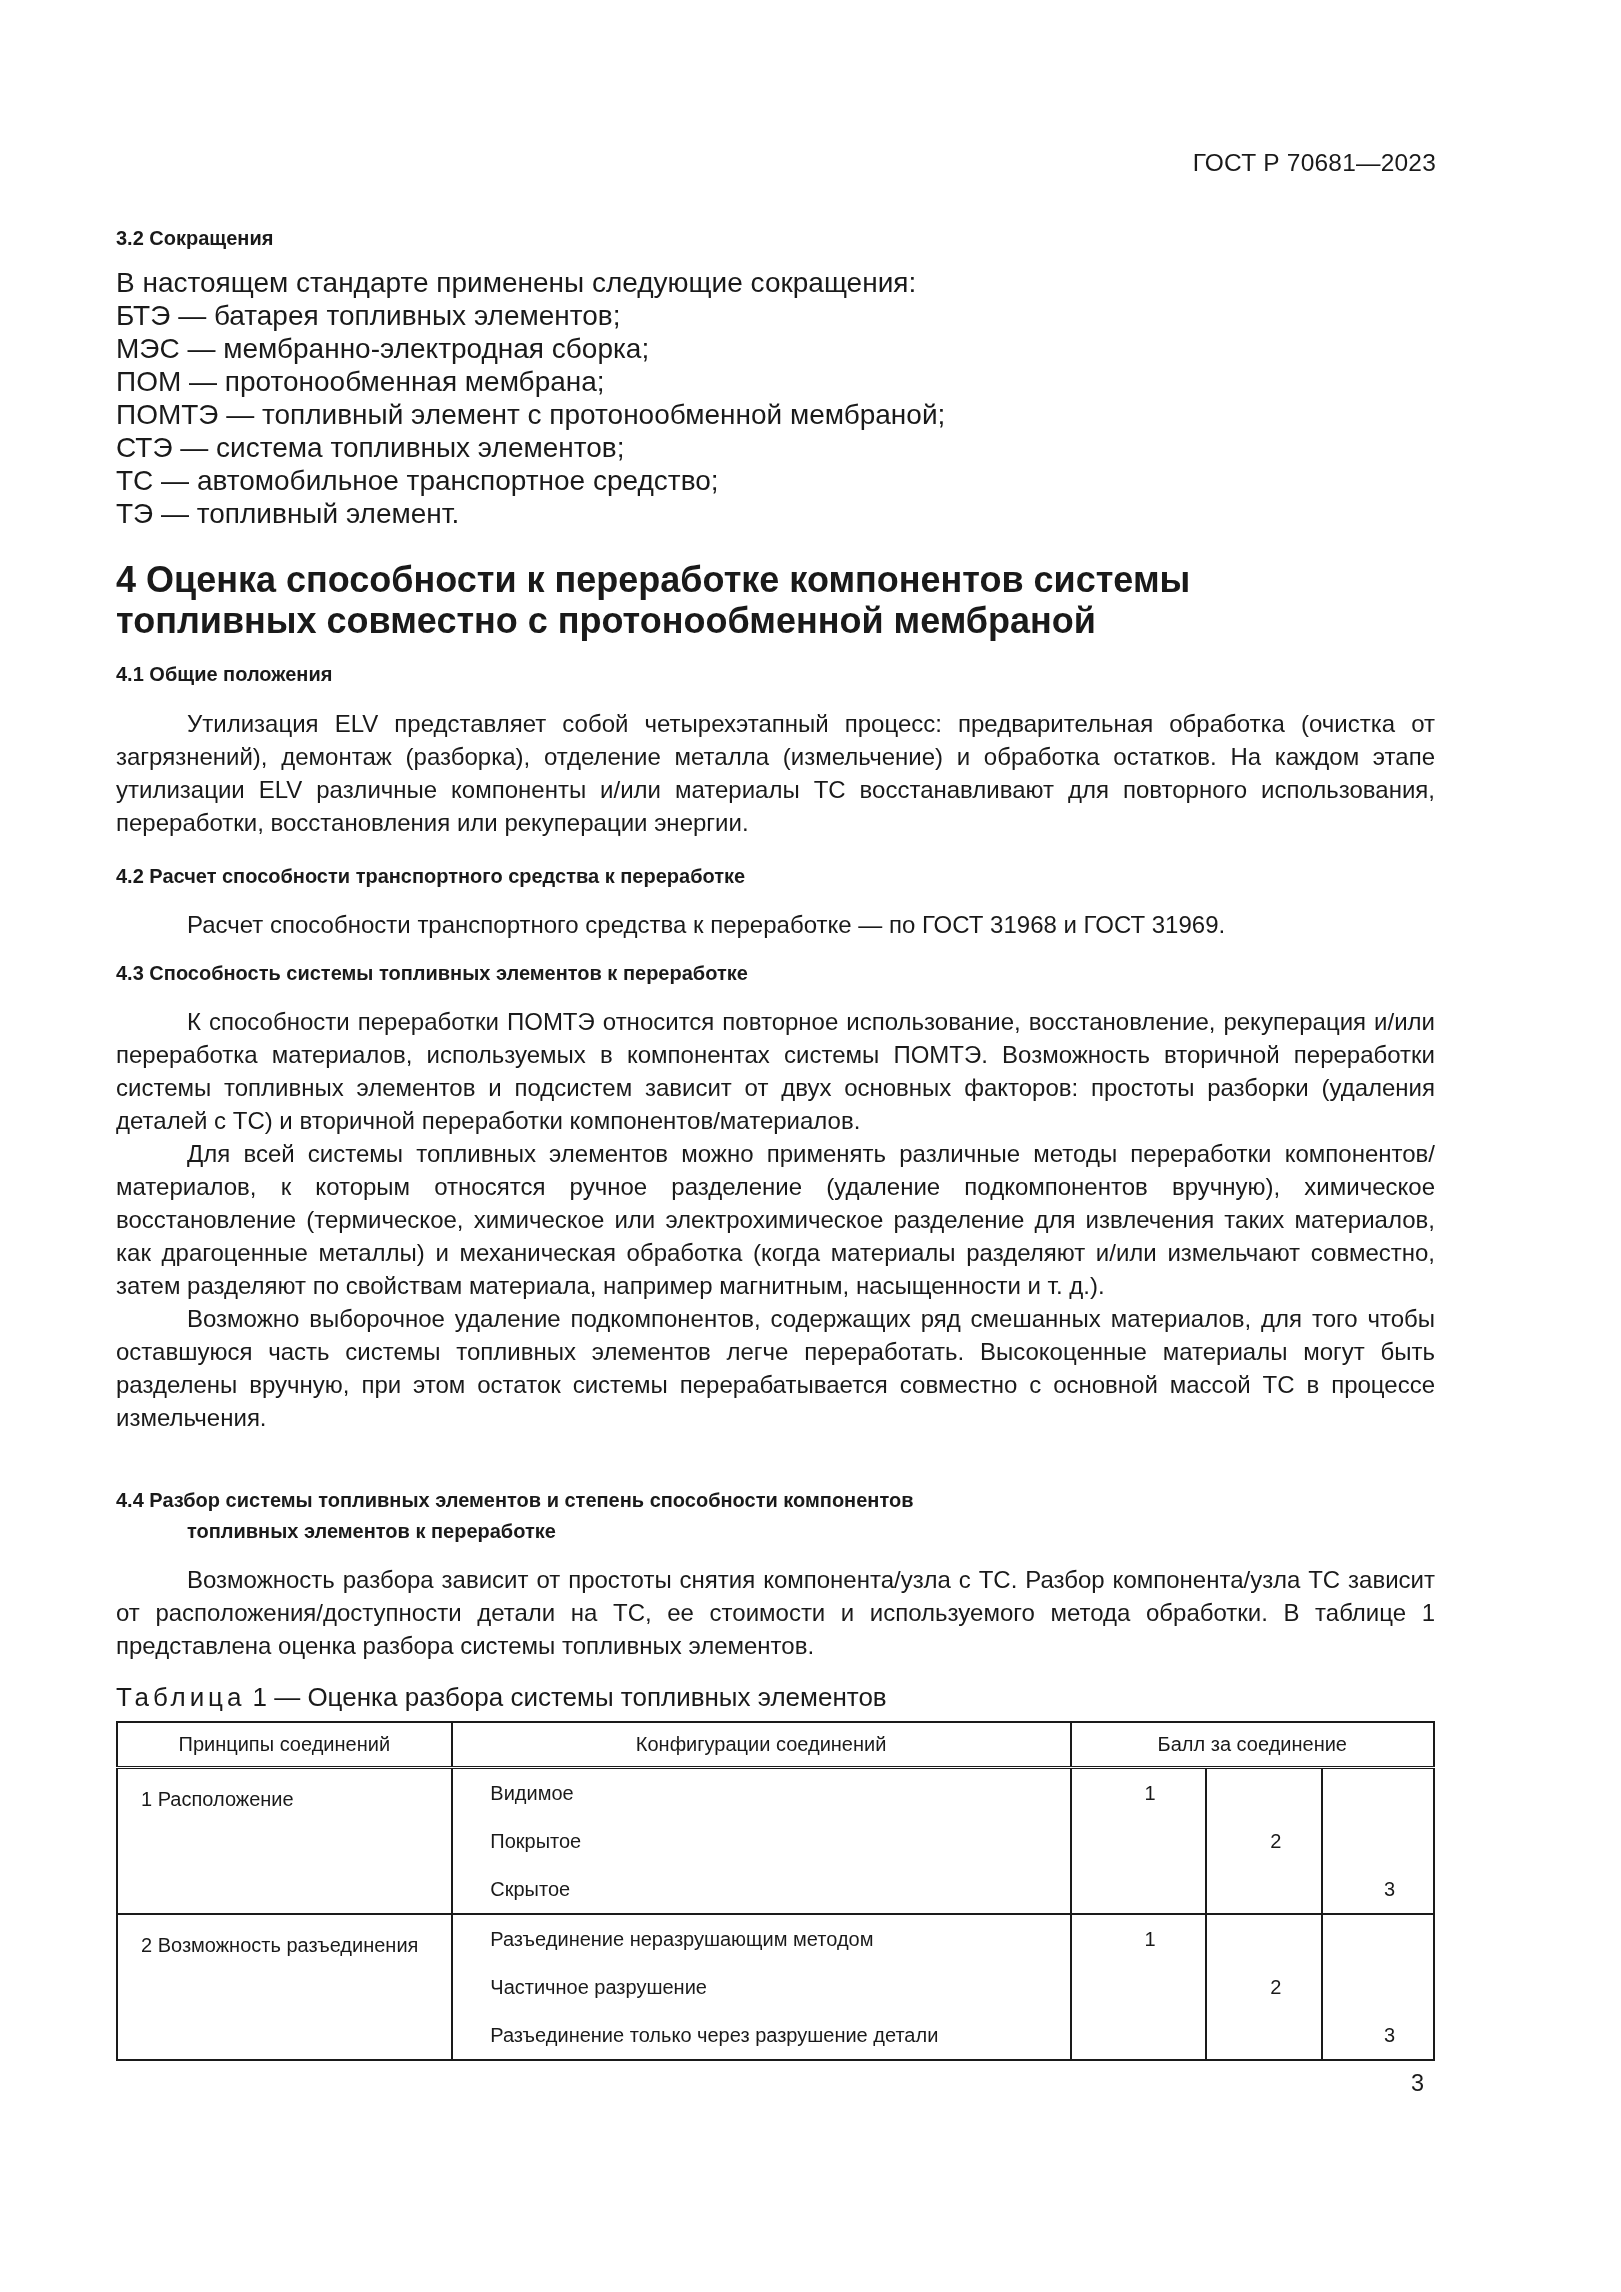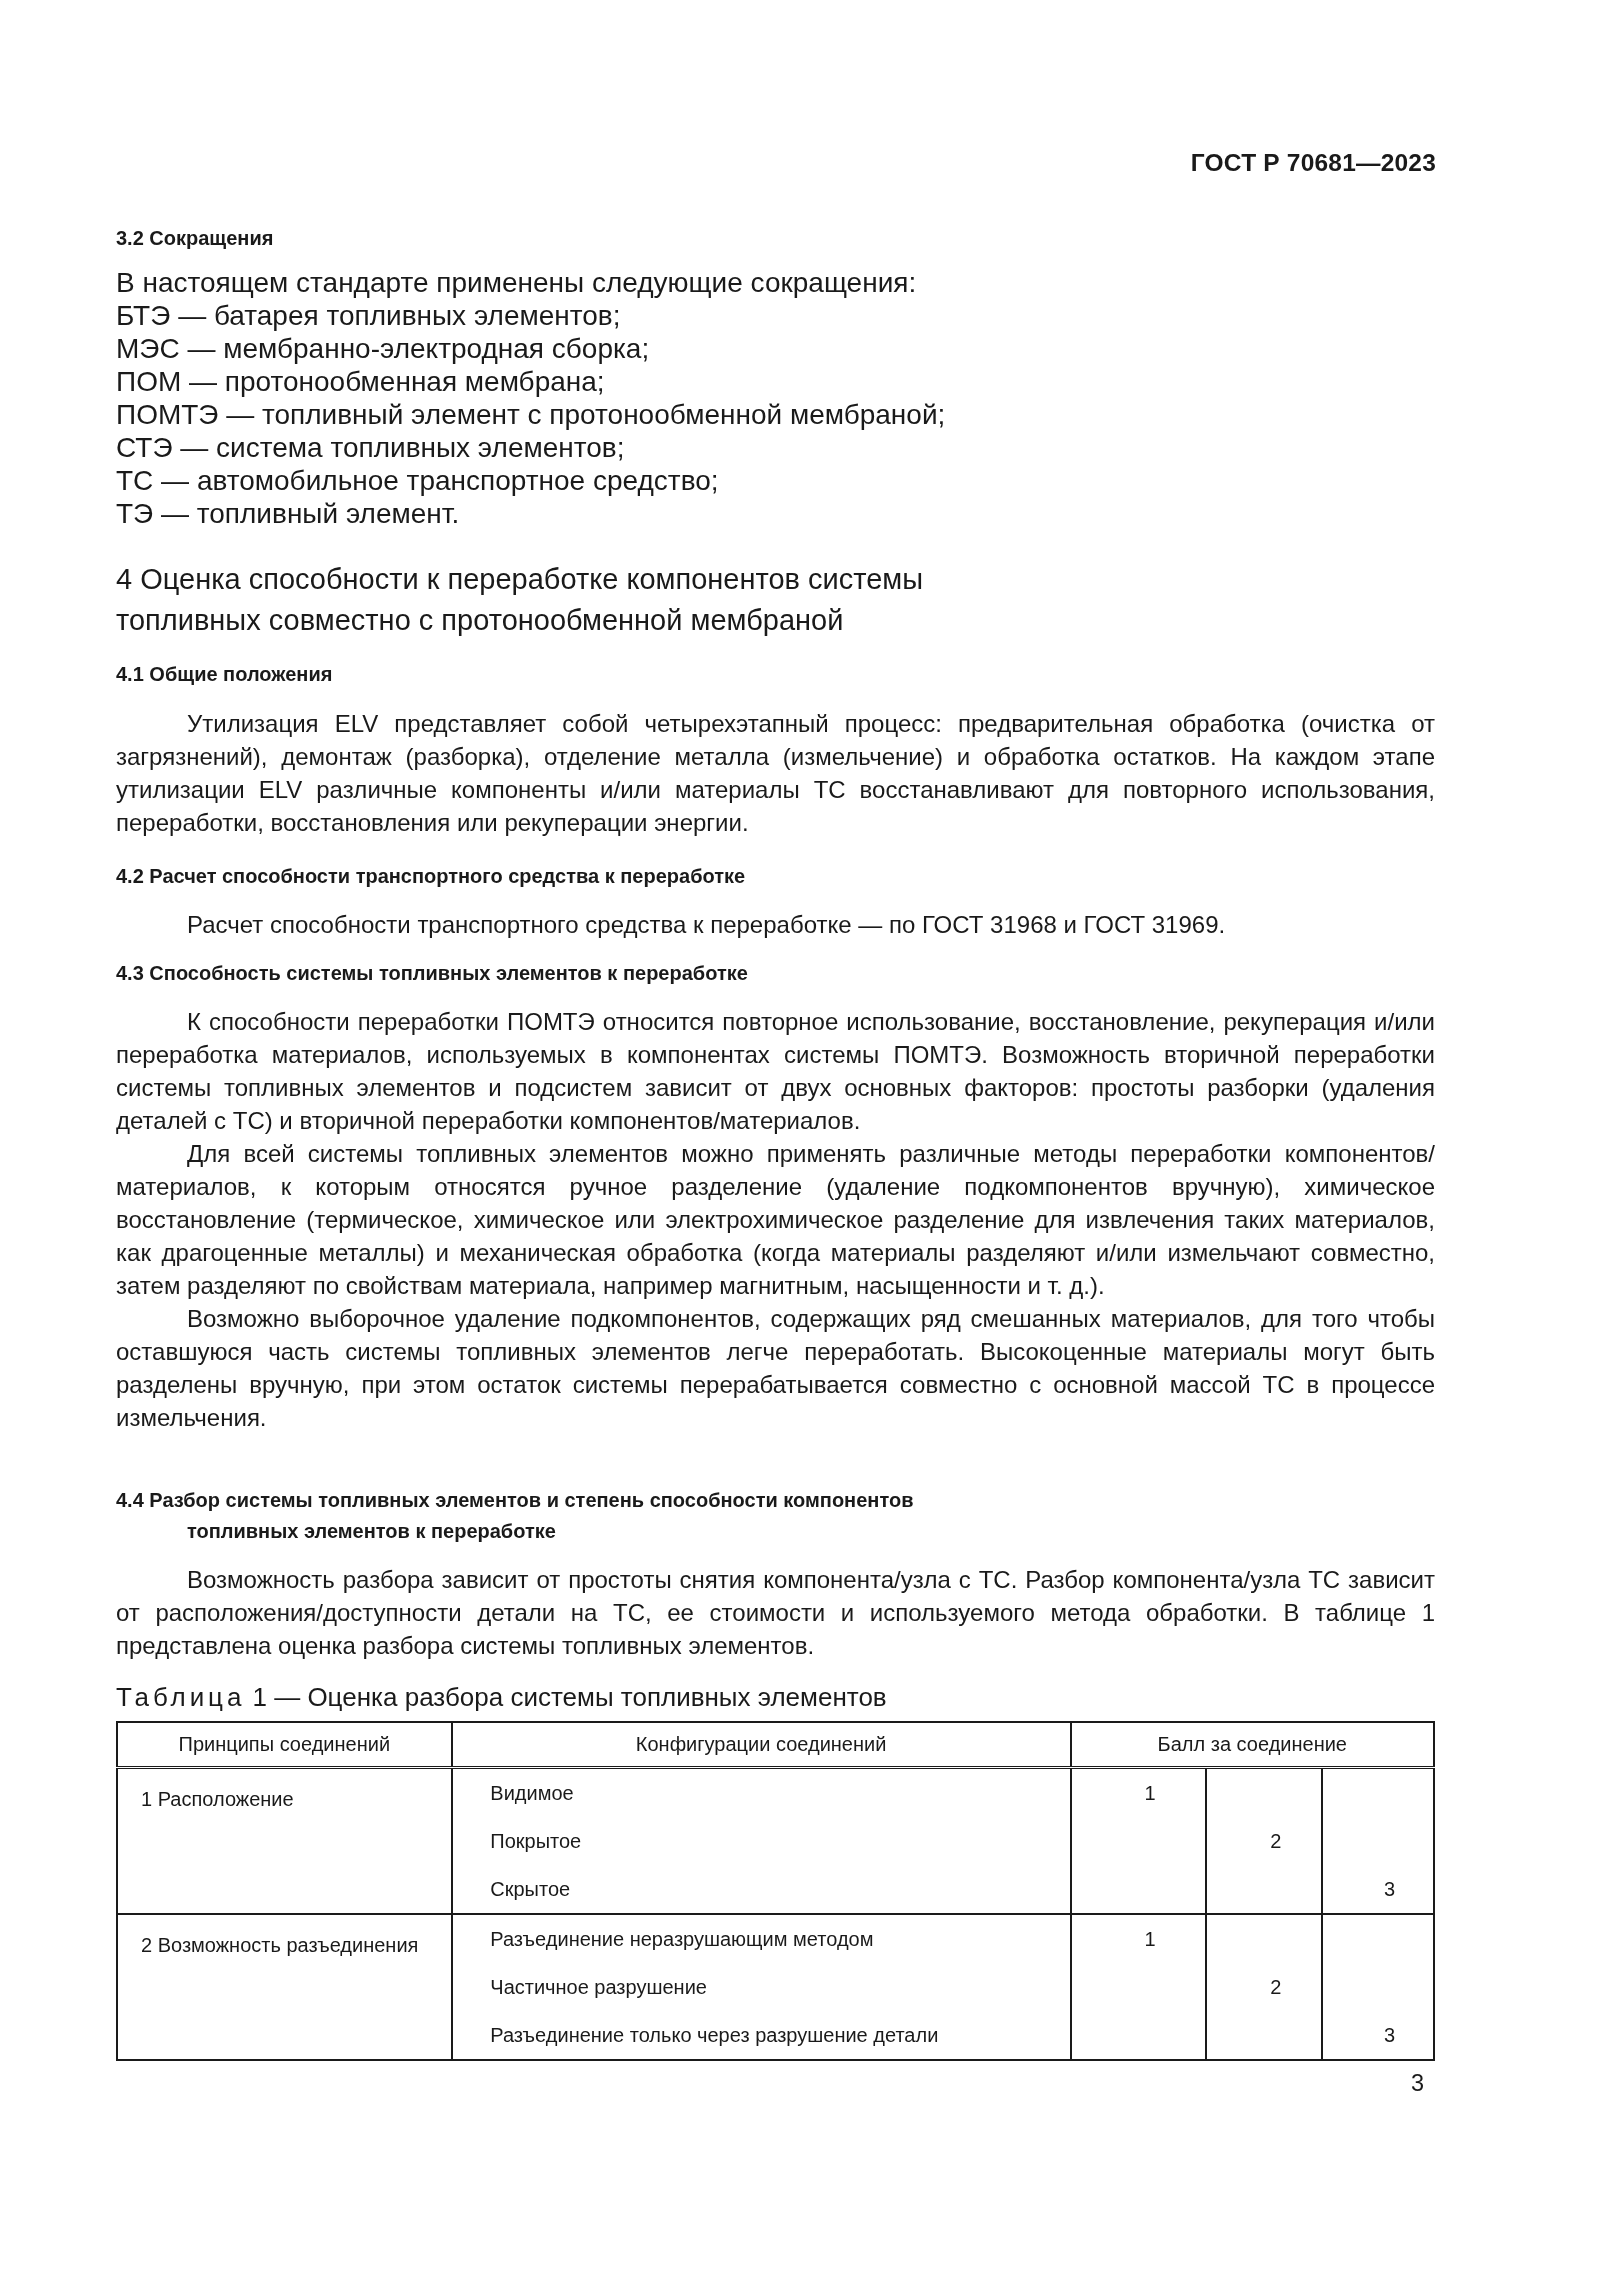--- a/index.html
+++ b/index.html
@@ -13,37 +13,37 @@
       position: relative;
       font-family: "Liberation Sans", "DejaVu Sans", sans-serif;
       color: #1a1a1a;
       overflow: hidden;
     }
     .page-header {
       position: absolute;
       top: 149px;
       right: 185px;
       font-size: 24.5px;
-      font-weight: bold;
+      font-weight: normal;
       letter-spacing: 0.2px;
     }
     .block {
       position: absolute;
       left: 116px;
       width: 1319px;
     }
     .h2 {
       font-size: 20px;
       font-weight: bold;
       margin: 0;
       line-height: 31px;
     }
     .h1 {
-      font-size: 29px;
-      font-weight: normal;
+      font-size: 36px;
+      font-weight: bold;
       margin: 0;
       line-height: 41px;
     }
     .line {
       font-size: 28px;
       line-height: 33px;
       margin: 0;
       white-space: nowrap;
     }
     .para {

